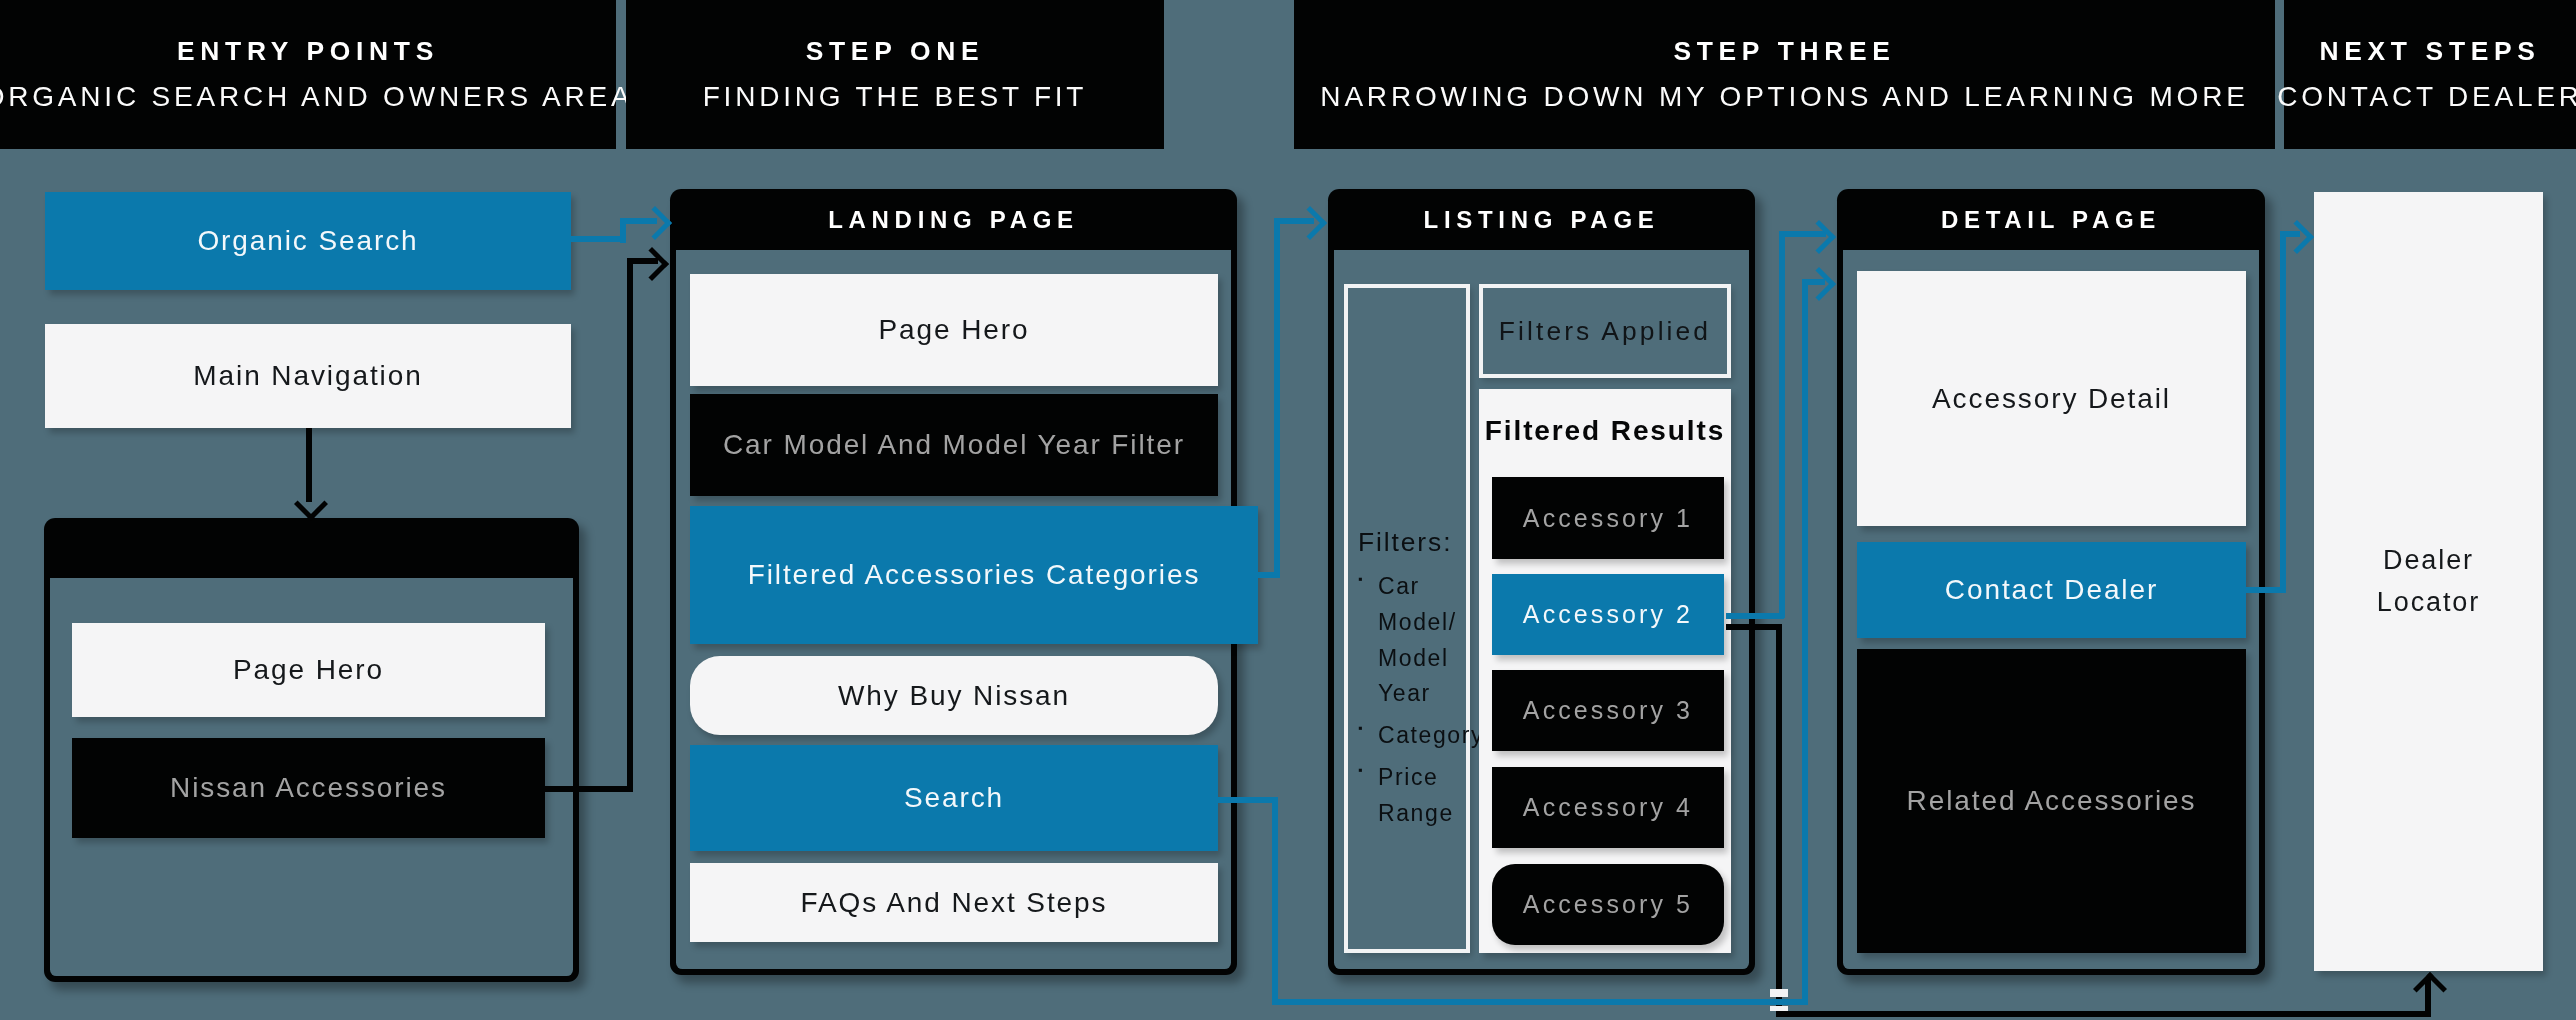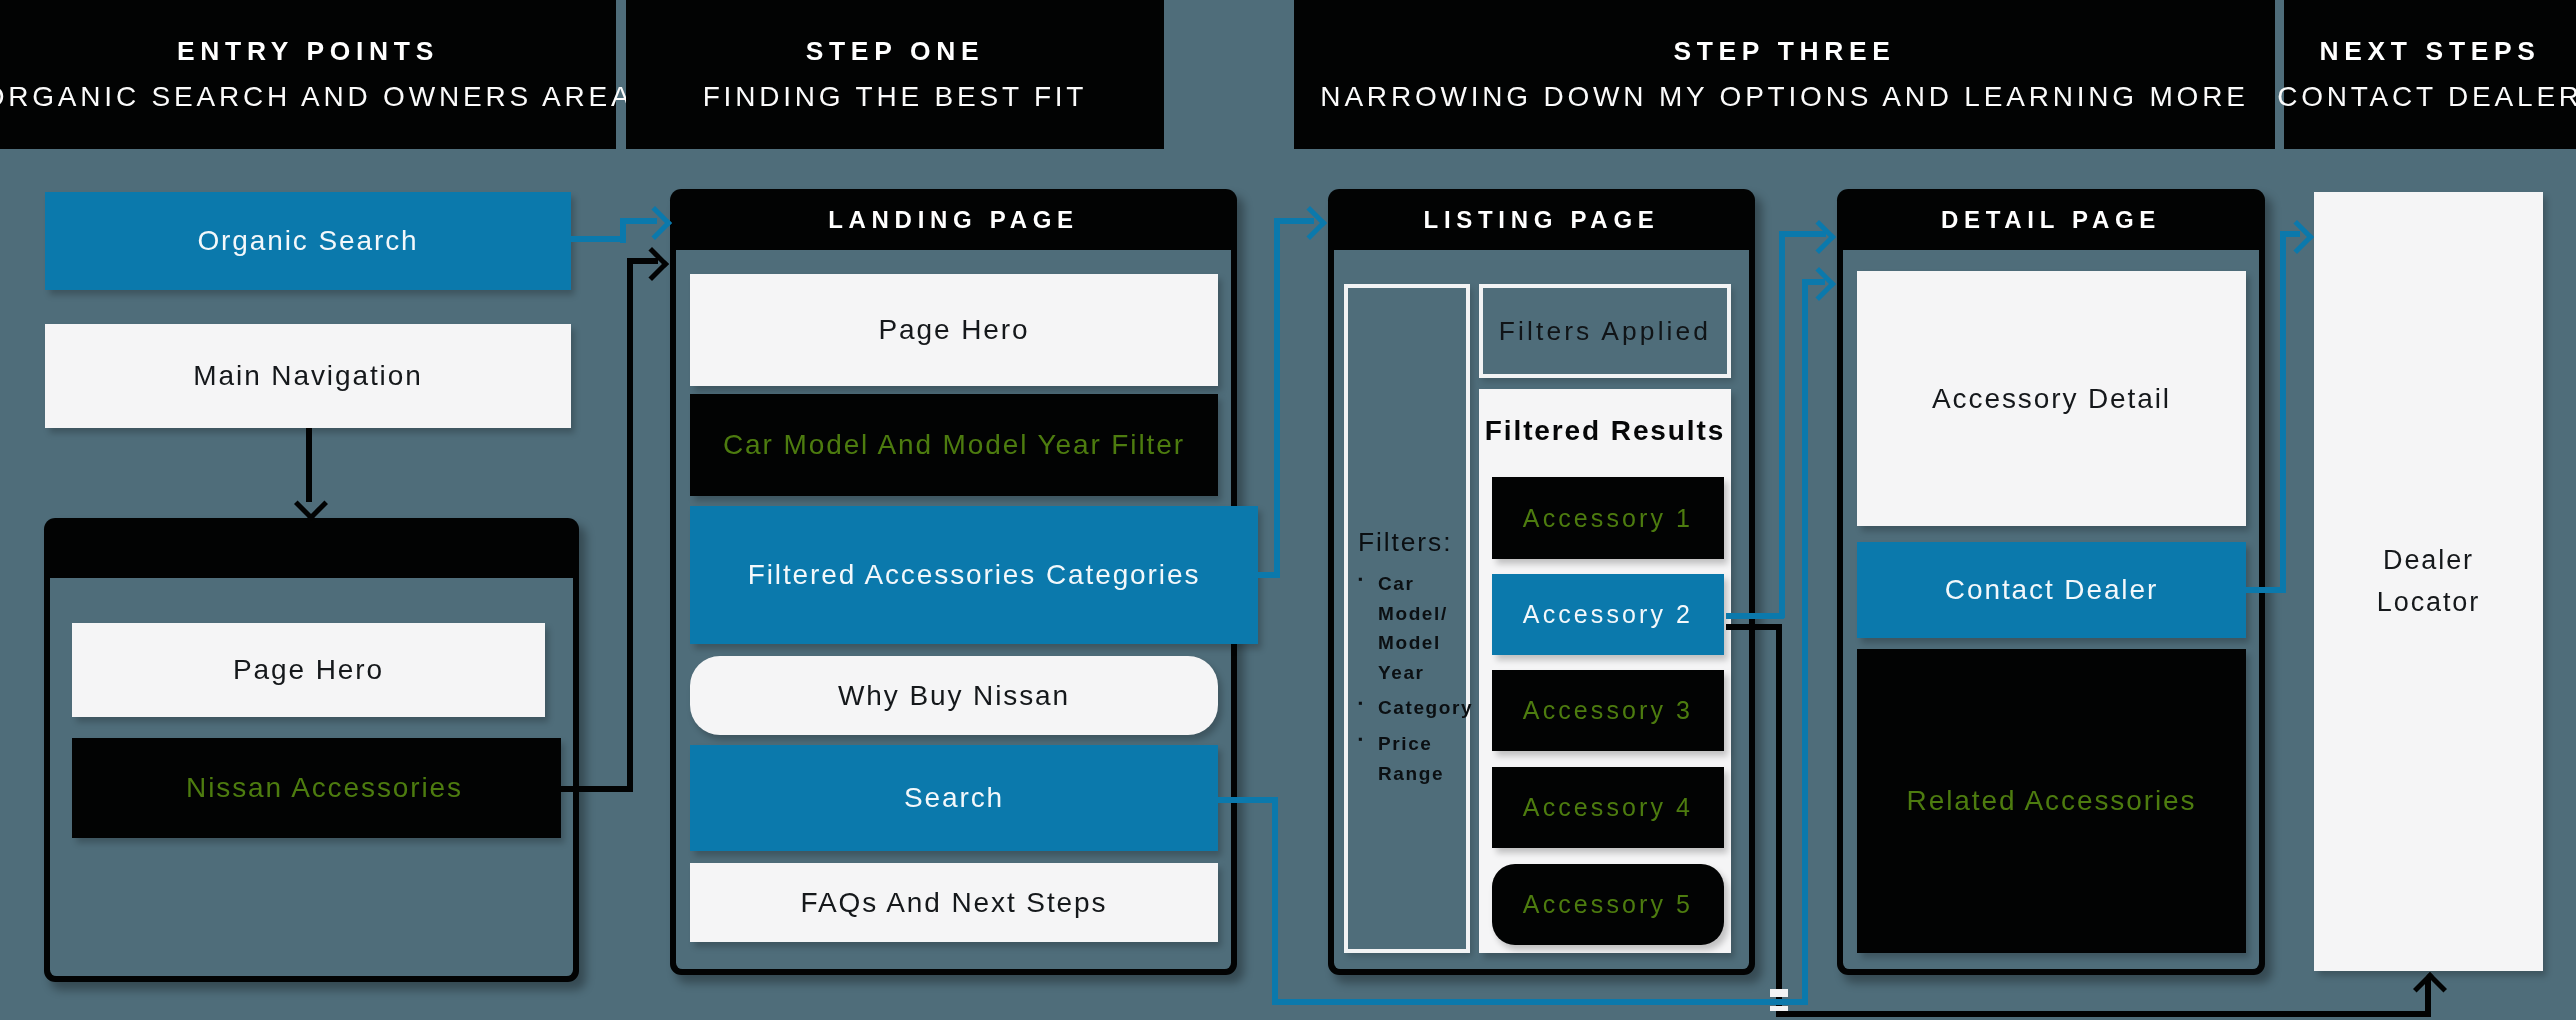--- a/index.html
+++ b/index.html
@@ -21,29 +21,29 @@
     position:absolute;top:0;left:0;right:0;display:flex;align-items:center;justify-content:center;
     color:#fff;font-weight:bold;font-size:24px;letter-spacing:5.7px;white-space:nowrap;
   }
   .panel-body{position:absolute;left:6.3px;right:6.3px;bottom:6.3px;background:#4f6d7a;border-radius:0 0 6.3px 6.3px;}
   
   .box{
     position:absolute;display:flex;align-items:center;justify-content:center;text-align:center;
     font-size:28px;letter-spacing:1.9px;box-shadow:3.8px 5px 6.3px rgba(0,0,0,.22);
   }
   .box.white{background:#f5f5f6;color:#15181b;}
-  .box.black{background:#020303;color:#4d7c0f;}
+  .box.black{background:#020303;color:#a3a3a3;}
   .box.blue{background:#0b79ac;color:#f3f8fb;}
   .box.outline{background:transparent;border:4.4px solid #f2f3f4;box-shadow:2.5px 3.8px 6.3px rgba(0,0,0,.18);color:#101417;}
   .acc{font-size:25px;letter-spacing:3.1px;}
   .fr-title{position:absolute;text-align:center;font-size:28px;font-weight:bold;letter-spacing:1.9px;color:#060708;}
   
   .filters-inner{position:absolute;color:#0b0f12;}
   .filters-heading{font-size:26.4px;letter-spacing:1.9px;margin-bottom:11.3px;}
-  .filter-bullet{position:relative;padding-left:20px;font-size:19px;font-weight:700;letter-spacing:1.6px;line-height:1.55;margin-top:6.3px;}
+  .filter-bullet{position:relative;padding-left:20px;font-size:23px;font-weight:400;letter-spacing:1.6px;line-height:1.55;margin-top:6.3px;}
   .filter-bullet::before{content:"\25AA";position:absolute;left:0;top:0.6px;font-size:12.6px;}
   .dealer-text{white-space:pre-line;line-height:1.55;font-size:27px;letter-spacing:1.9px;}
   
   .seg{position:absolute;}
   .seg.blue{background:#0b79ac;}
   .seg.black{background:#020303;}
   .seg.bridge{background:#f2f3f4;}
   .chev{position:absolute;width:19px;height:19px;border-top:5.7px solid;border-right:5.7px solid;background:transparent;}
   .chev.blue{border-color:#0b79ac;}
   .chev.black{border-color:#020303;}
@@ -80,21 +80,21 @@
   <div class="box white" style="left:45px;top:324px;width:526px;height:104px;">
     <span>Main Navigation</span>
   </div>
 
   <div class="panel" style="left:44px;top:518px;width:535px;height:464px;">
     <div class="panel-body" style="top:60px;"></div>
   </div>
   <div class="box white" style="left:72px;top:623px;width:473px;height:94px;">
     <span>Page Hero</span>
   </div>
-  <div class="box black" style="left:72px;top:738px;width:473px;height:100px;padding-left:16px;">
+  <div class="box black" style="left:72px;top:738px;width:473px;height:100px;">
     <span>Nissan Accessories</span>
   </div>
 
   <div class="panel" style="left:670px;top:189px;width:567px;height:786px;">
     <div class="panel-head" style="height:61px;">LANDING PAGE</div>
     <div class="panel-body" style="top:61px;"></div>
   </div>
   <div class="box white" style="left:690px;top:274px;width:528px;height:112px;">
     <span>Page Hero</span>
   </div>

